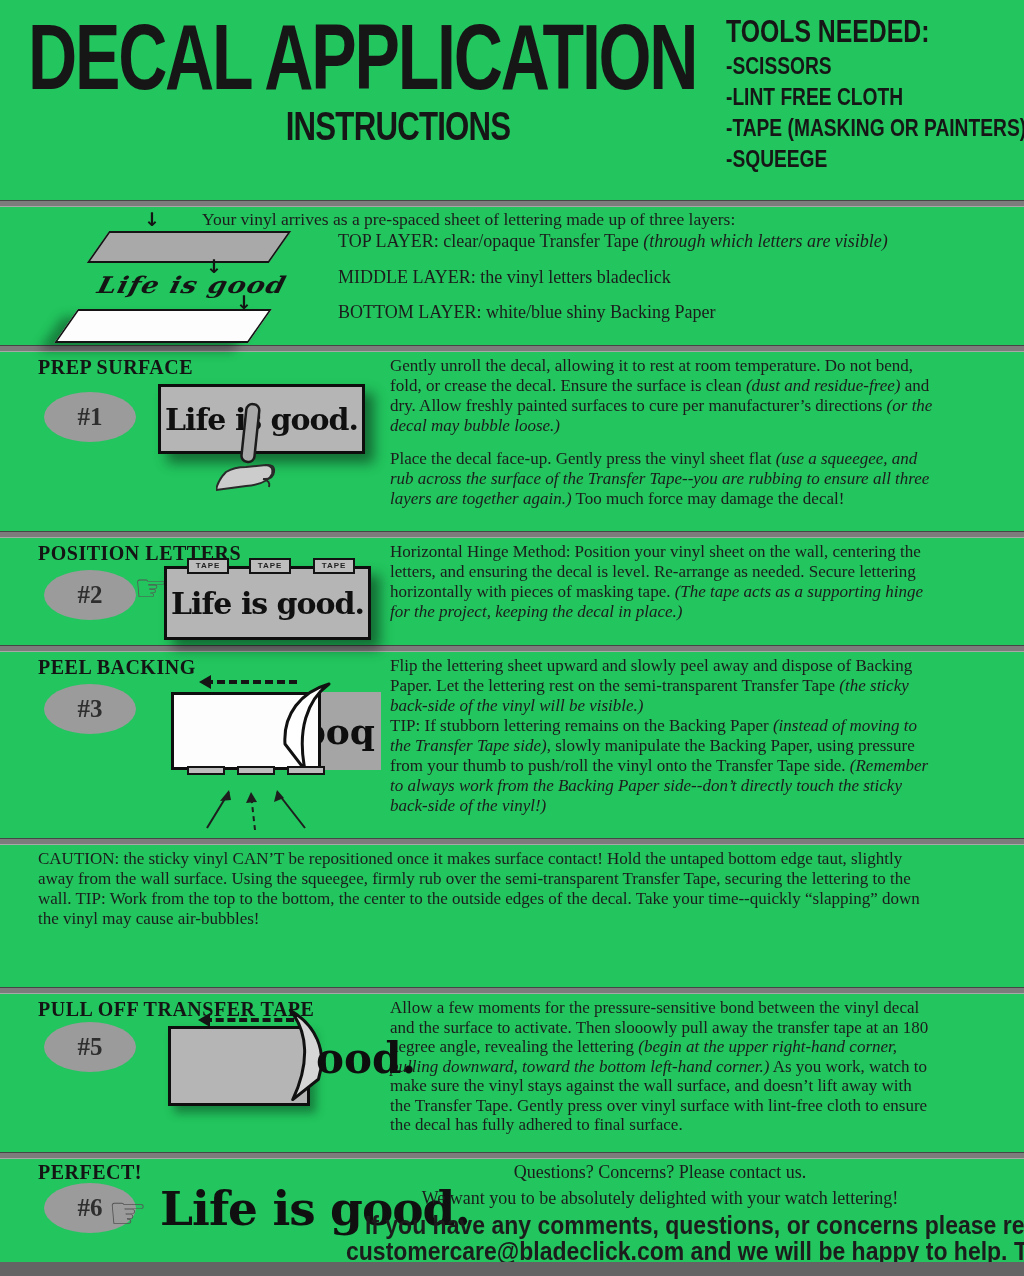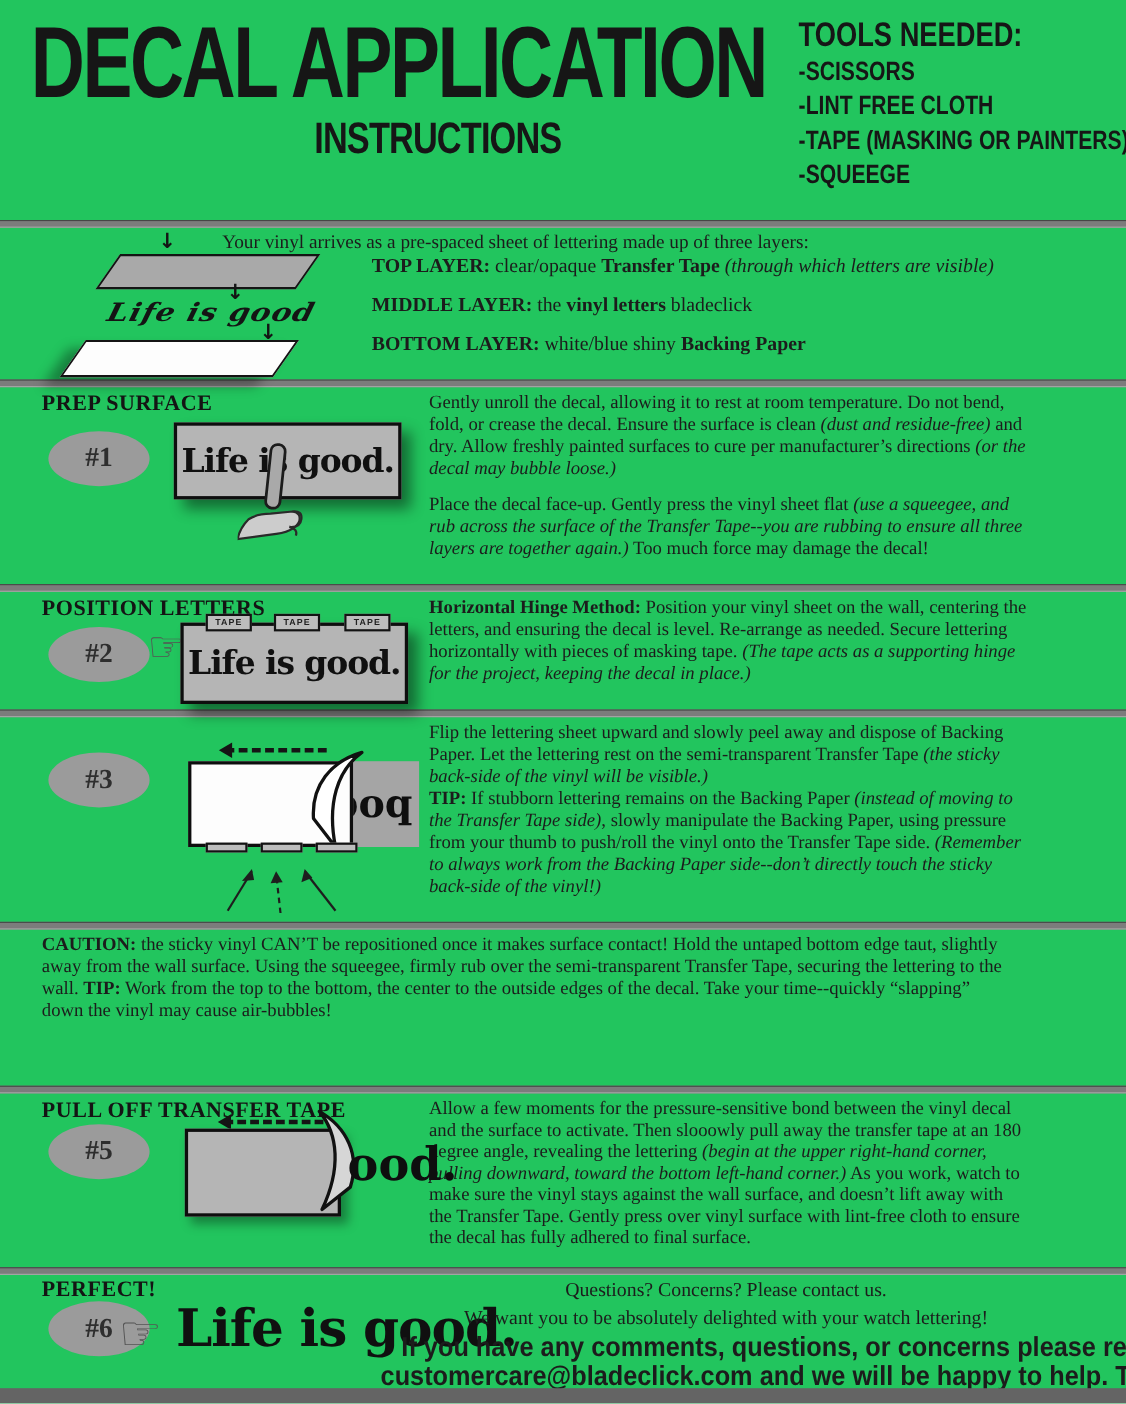--- a/index.html
+++ b/index.html
@@ -43,21 +43,21 @@
   
   .step{display:flex;align-items:flex-start;box-sizing:border-box;padding:4px 88px 0 38px;}
   .step-left{width:352px;flex:none;position:relative;}
   .step-right{flex:1;font-size:17px;line-height:20px;}
   .step-right p{margin:0 0 13px 0;}
   .step-right p.tight{margin:0;}
   .step-heading{font-weight:bold;font-size:20px;letter-spacing:.5px;color:#141414;white-space:nowrap;}
   .badge{position:absolute;left:6px;width:92px;height:50px;border-radius:50%;background:#9b9b9b;
          color:#2e2e2e;font-weight:bold;font-size:25px;display:flex;align-items:center;
          justify-content:center;}
-  .f-b{font-weight:bold;} .f-i{font-style:italic;}
+  .f-b{font-weight:normal;} .f-i{font-style:italic;}
 
   .decal-box{position:absolute;box-sizing:border-box;background:#b5b5b5;border:3px solid #0e0e0e;
              display:flex;align-items:center;justify-content:center;
              box-shadow:9px 9px 12px rgba(0,0,0,.45);}
   .decal-text{font-family:"DejaVu Serif",serif;font-weight:bold;letter-spacing:-1px;color:#101010;
               white-space:nowrap;}
   .tape-tab{position:absolute;top:-11px;width:42px;height:16px;background:#bdbdbd;border:2px solid #131313;
             box-sizing:border-box;font-family:"Liberation Sans",sans-serif;font-weight:bold;font-size:8px;
             line-height:11px;text-align:center;letter-spacing:1px;color:#222;}
   .point-hand{position:absolute;font-family:"DejaVu Sans",sans-serif;color:#555;}
@@ -152,20 +152,21 @@
     </div>
     <div class="step-right">
       <p class="tight"><span class="f-b">Horizontal Hinge Method:</span><span> Position your vinyl sheet on the wall, centering the letters, and ensuring the decal is level. Re-arrange as needed. Secure lettering horizontally with pieces of masking tape. </span><span class="f-i">(The tape acts as a supporting hinge for the project, keeping the decal in place.)</span></p>
     </div>
   </div>
 
   <div class="bar"></div>
 
   <div class="step" style="height:186px;">
     <div class="step-left" style="height:182px;">
+      <div class="step-heading">PEEL BACKING</div>
       <div class="badge" style="top:28px;">#3</div>
       <div style="position:absolute;left:125px;top:18px;width:220px;height:160px;">
         <div class="gray-block" style="left:120px;top:18px;width:98px;height:78px;">
           <span class="big-letters" style="font-size:36px;padding-right:6px;">poq</span>
         </div>
         <div class="sheet" style="left:8px;top:18px;width:150px;height:78px;"></div>
         <div class="dash-arrow" style="left:42px;top:6px;width:92px;"></div>
         <svg class="svg-abs" style="left:118px;top:8px;" width="55" height="92" viewBox="0 0 55 92">
           <path d="M48 2 C26 18 16 48 24 88 L4 62 C2 32 20 10 48 2 Z" fill="#ffffff" stroke="#111111" stroke-width="3" stroke-linejoin="round"></path>
         </svg>

